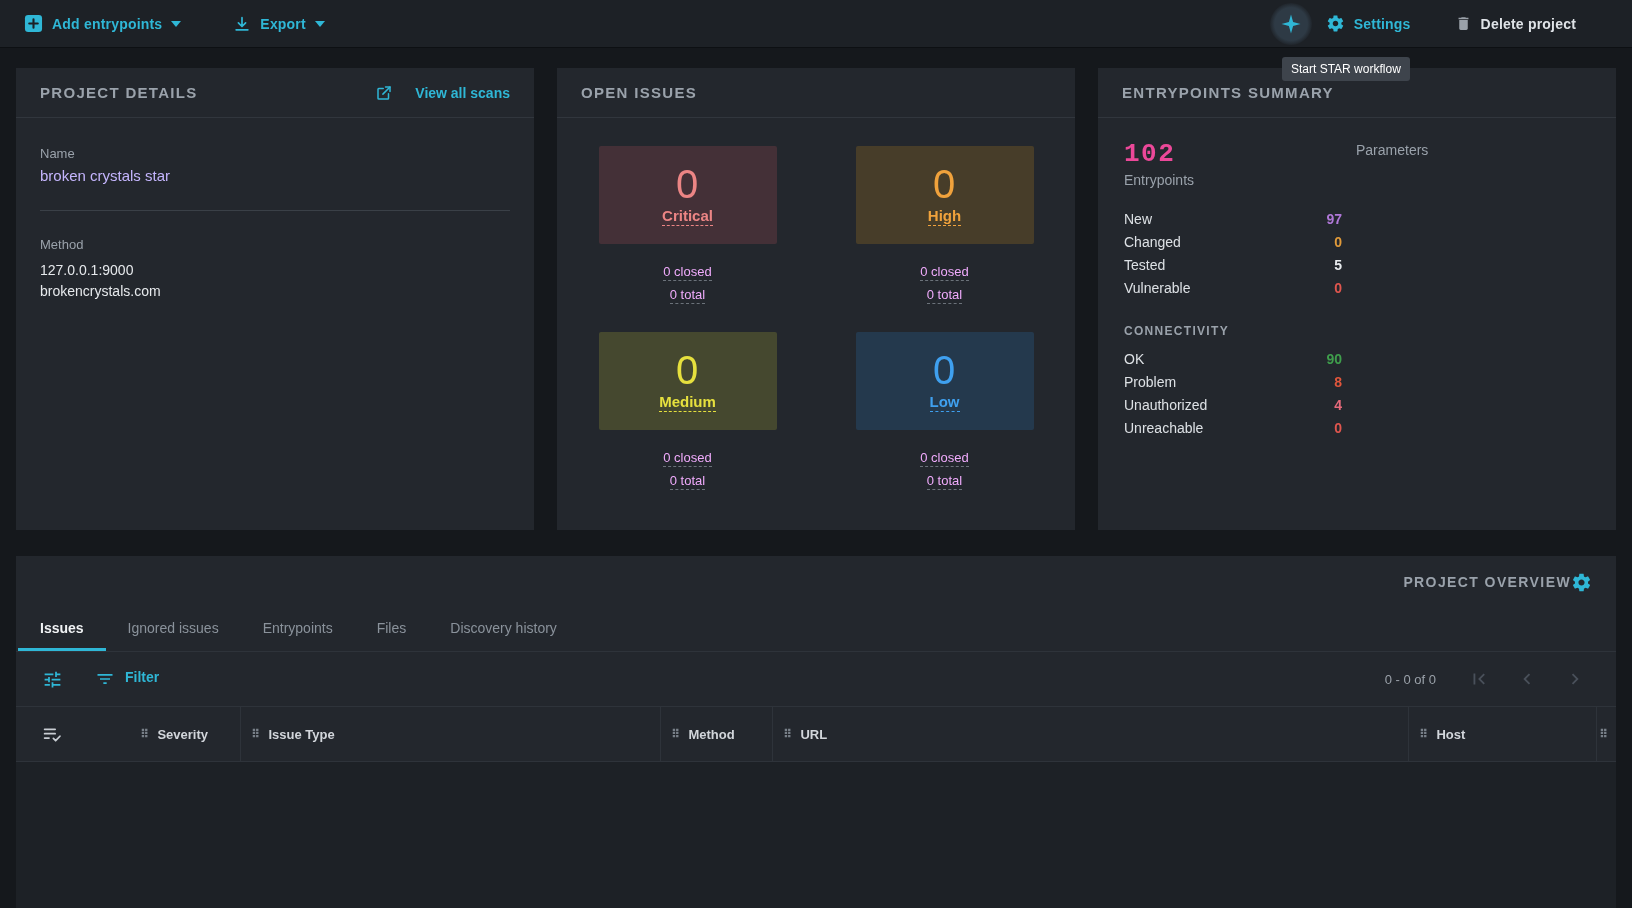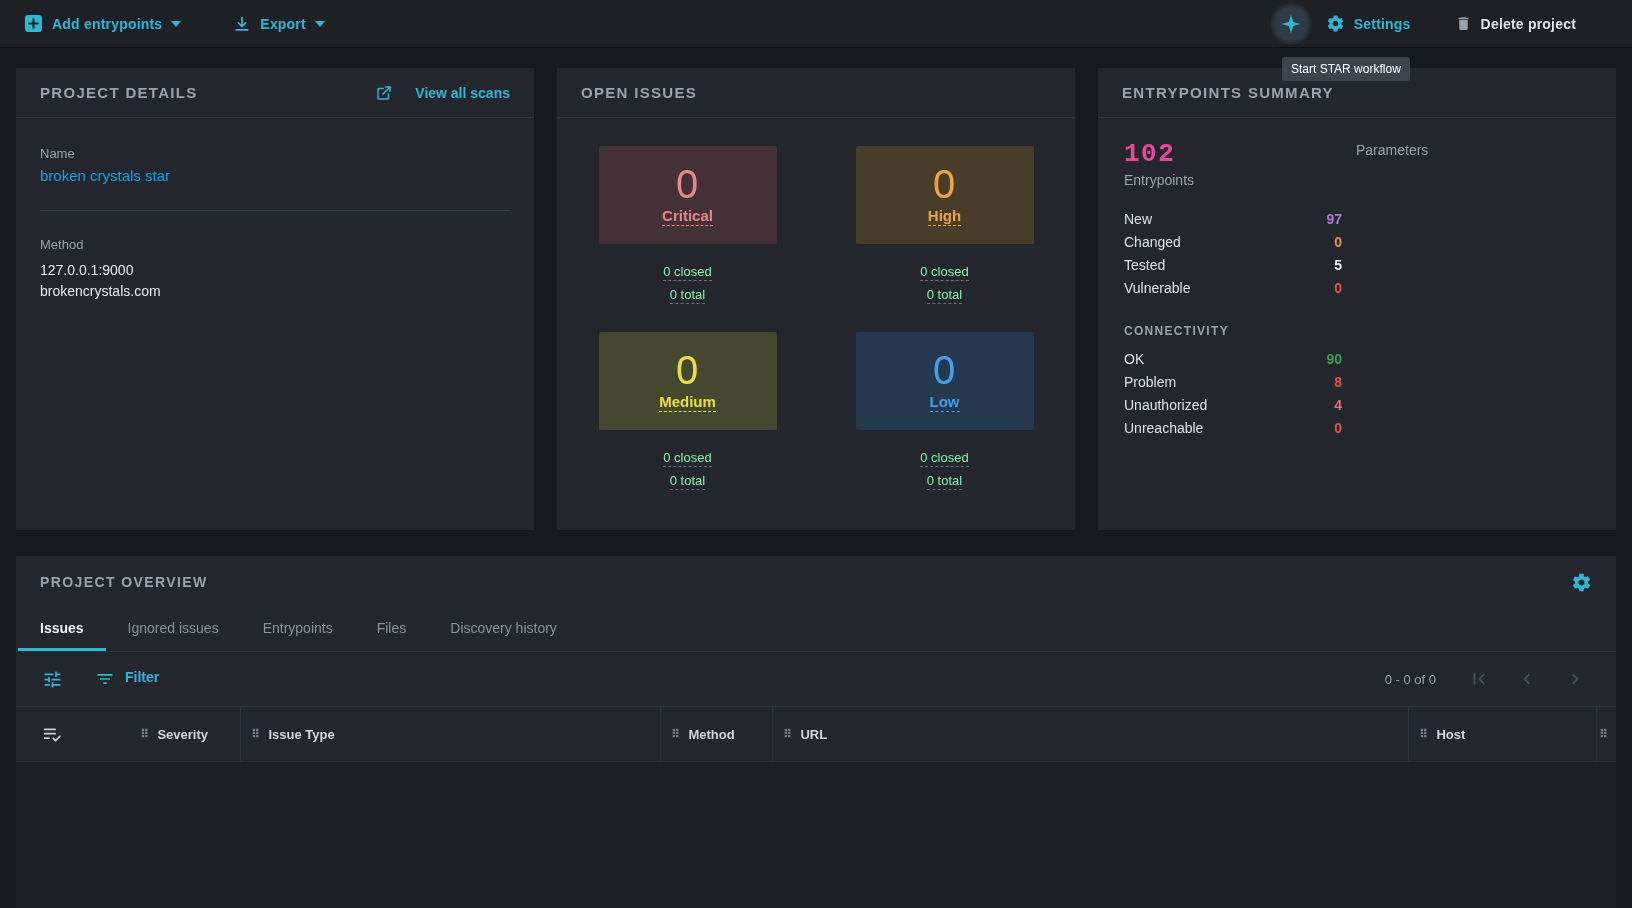--- a/index.html
+++ b/index.html
@@ -46,63 +46,63 @@
   .card-header {
     flex:0 0 50px; display:flex; align-items:center; justify-content:space-between;
     padding:0 24px; border-bottom:1px solid #31363d;
   }
   .card-title { font-size:15px; font-weight:600; letter-spacing:1.3px; color:#9aa2ab; }
   .link-btn { display:inline-flex; align-items:center; gap:22px; color:#2fb7d6; font-size:14px; font-weight:600; }
 
   
   .pd-body { padding:28px 24px; }
   .field-label { color:#9aa2ab; font-size:13px; margin-bottom:6px; }
-  .field-value { color:#0ea5e9; font-size:15px; }
+  .field-value { color:#c4b5fd; font-size:15px; }
   .pd-divider { border:none; border-top:1px solid #3a4047; margin:26px 0; }
   .host-line { color:#e6e9ec; font-size:14px; line-height:21px; }
 
   
   .oi-body {
     padding:28px 20px; display:grid; grid-template-columns:1fr 1fr;
     column-gap:36px; row-gap:30px; justify-items:center; align-content:start;
   }
   .sev-cell { width:178px; text-align:center; }
   .tile {
     height:98px; width:100%; border-radius:2px; margin-bottom:20px;
     display:flex; flex-direction:column; align-items:center; justify-content:center;
     cursor:pointer;
   }
   .tile-num { font-size:40px; line-height:1; font-weight:400; letter-spacing:1px; }
   .sev-label { font-size:15px; font-weight:700; border-bottom:1px dashed; padding-bottom:1px; margin-top:3px; }
   .t-critical { background:#443037; color:#ec8585; }
   .t-high     { background:#473d29; color:#f0a23c; }
   .t-medium   { background:#45482f; color:#e6e03e; }
   .t-low      { background:#24394d; color:#3fa0ef; }
-  .closed-line, .total-line { display:block; color:#86efac; font-size:13px; }
+  .closed-line, .total-line { display:block; color:#f0abfc; font-size:13px; }
   .total-line { margin-top:8px; }
   .dashed-u { border-bottom:1px dashed #6b727a; padding-bottom:1px; cursor:pointer; }
 
   
   .es-body { padding:22px 26px; }
   .big-row { display:grid; grid-template-columns:232px 1fr; }
   .big-num { font-size:26px; font-weight:700; color:#ec4899; letter-spacing:1.5px; line-height:1.15;font-family:Liberation Mono, monospace; }
   .big-label { color:#9aa2ab; font-size:14px; margin-top:2px; }
   .stats { width:218px; margin-top:20px; }
   .stat-row { display:flex; justify-content:space-between; align-items:center; padding:3.5px 0; }
   .stat-label { color:#dde1e5; font-size:14px; }
   .stat-value { font-size:14px; font-weight:600; }
   .conn-title { color:#9aa2ab; font-size:12px; font-weight:600; letter-spacing:1.3px; margin:24px 0 10px; }
   .val-new { color:#b078d8;text-align:right; } .val-changed { color:#e09a3a; }
   .val-tested { color:#e8ebee; } .val-vulnerable { color:#e0564e; }
   .val-ok { color:#3f9e4c; } .val-problem { color:#e0563c; }
   .val-unauthorized { color:#e5697a; } .val-unreachable { color:#e0564e; }
 
   
   .overview { margin:26px 16px 0; background:#23272d; height:352px; display:flex; flex-direction:column; }
-  .ov-header { flex:0 0 52px; display:flex; align-items:center; justify-content:space-between; padding:0 24px; }
+  .ov-header { flex:0 0 52px; display:flex; align-items:center; justify-content:flex-end; padding:0 24px; }
   .ov-title { font-size:14px; font-weight:600; letter-spacing:1.4px; color:#9aa2ab; }
   .tabs { flex:0 0 44px; display:flex; align-items:stretch; border-bottom:1px solid #2e333a; padding-left:2px; }
   .tab {
     display:flex; align-items:center; padding:0 22px; font-size:14px;
     color:#8a929b; border-bottom:3px solid transparent;
   }
   .tab.active { color:#f0f2f4; font-weight:700; border-bottom-color:#2fb7d6; }
   .filter-row { flex:0 0 54px; display:flex; align-items:center; padding:0 26px; }
   .tune-btn { margin-right:32px; display:flex; align-items:center; }
   .filter-btn { display:inline-flex; align-items:flex-start; gap:10px; color:#2fb7d6; font-size:14px; font-weight:600; }

